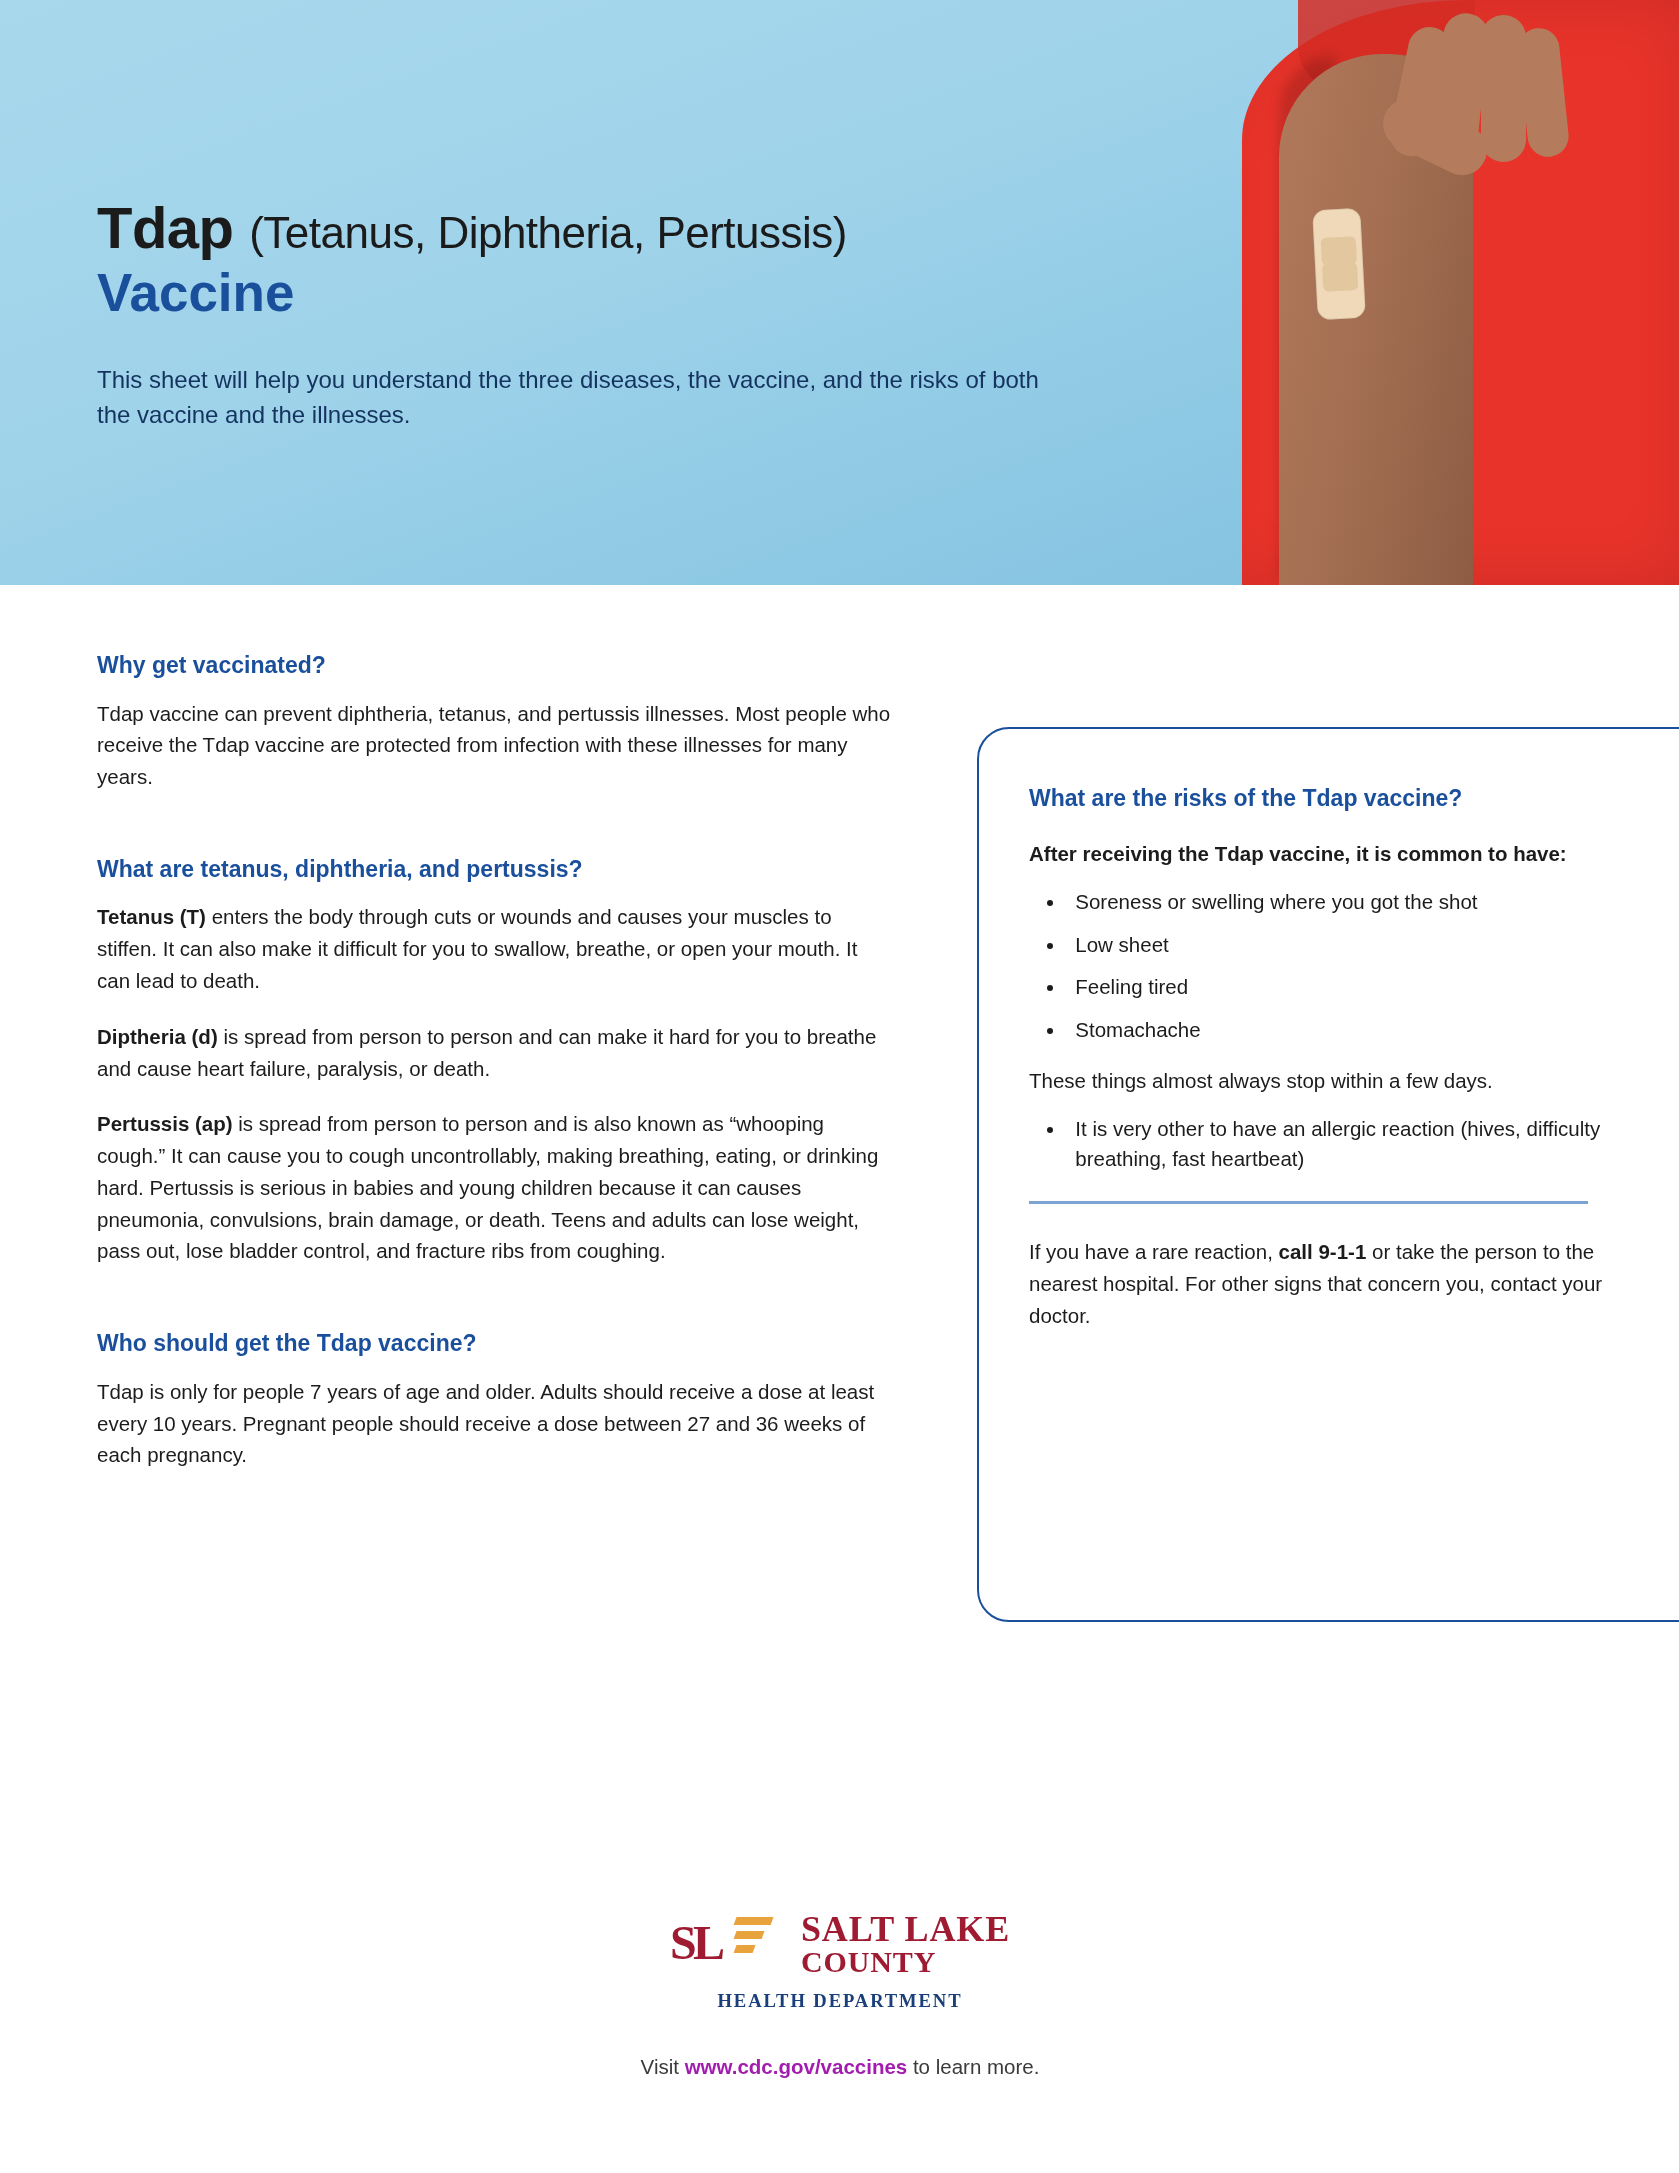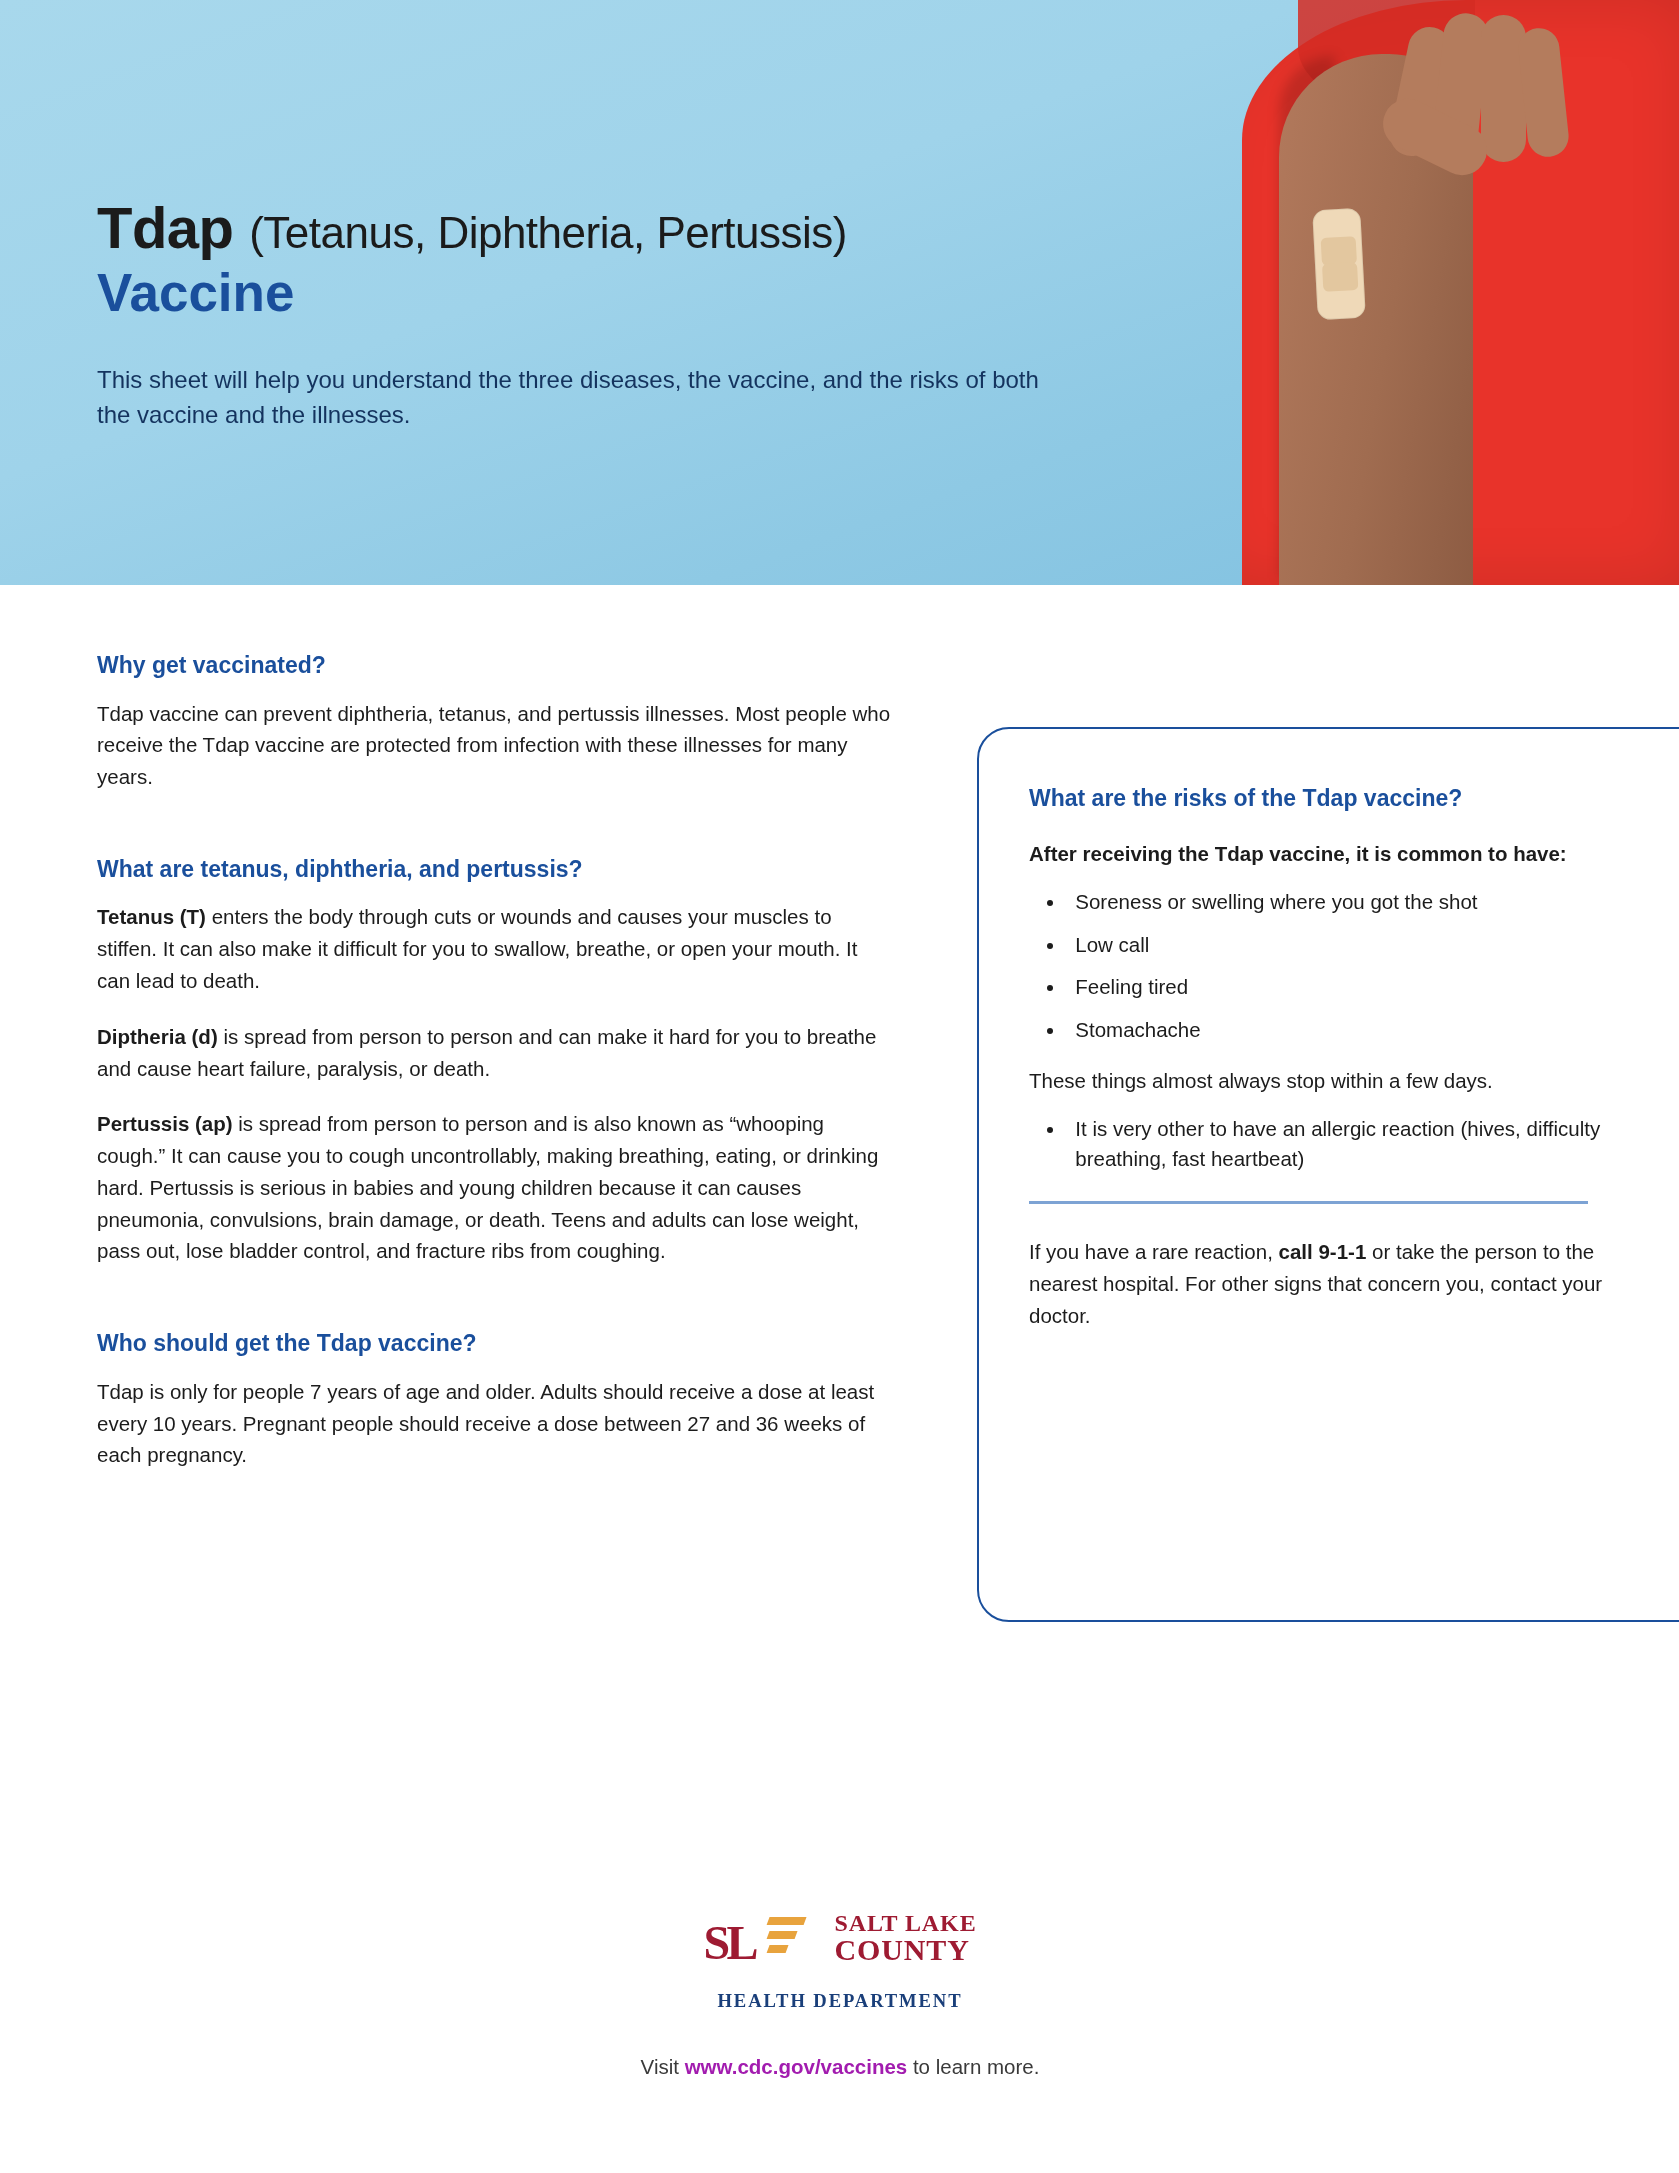--- a/index.html
+++ b/index.html
@@ -239,21 +239,21 @@
     transform: skewX(-20deg);
   }
   .logo-bars i:nth-child(2) { width: 28px; }
   .logo-bars i:nth-child(3) { width: 18.6px; }
   .logo-words {
     text-align: left;
     font-family: "Liberation Serif", serif;
     color: #9e1b32;
     line-height: 1.0;
   }
-  .logo-words .l1 { font-size: 24px; font-weight: 700; letter-spacing: 0.9px; }
+  .logo-words .l1 { font-size: 36px; font-weight: 700; letter-spacing: 0.9px; }
   .logo-words .l2 { font-size: 30px; font-weight: 700; letter-spacing: 0.9px; }
   .logo-dept {
     margin-top: 9.3px;
     font-family: Liberation Serif, serif;
     color: #1a3f7a;
     font-size: 18.6px;
     font-weight: 700;
     letter-spacing: 1.9px;
   }
   .visit {
@@ -320,21 +320,21 @@
       <h2 class="section">Who should get the Tdap vaccine?</h2>
       <div class="p">Tdap is only for people 7 years of age and older. Adults should receive a dose at least every 10 years. Pregnant people should receive a dose between 27 and 36 weeks of each pregnancy.</div>
     </div>
   </div>
 
   <div class="card">
     <h2>What are the risks of the Tdap vaccine?</h2>
     <div class="p" style="font-weight:700;">After receiving the Tdap vaccine, it is common to have:</div>
     <ul>
       <li>Soreness or swelling where you got the shot</li>
-      <li>Low call</li>
+      <li>Low sheet</li>
       <li>Feeling tired</li>
       <li>Stomachache</li>
     </ul>
     <div class="p">These things almost always stop within a few days.</div>
     <ul>
       <li>It is very other to have an allergic reaction (hives, difficulty breathing, fast heartbeat)</li>
     </ul>
 
     <div class="divider"></div>
 

